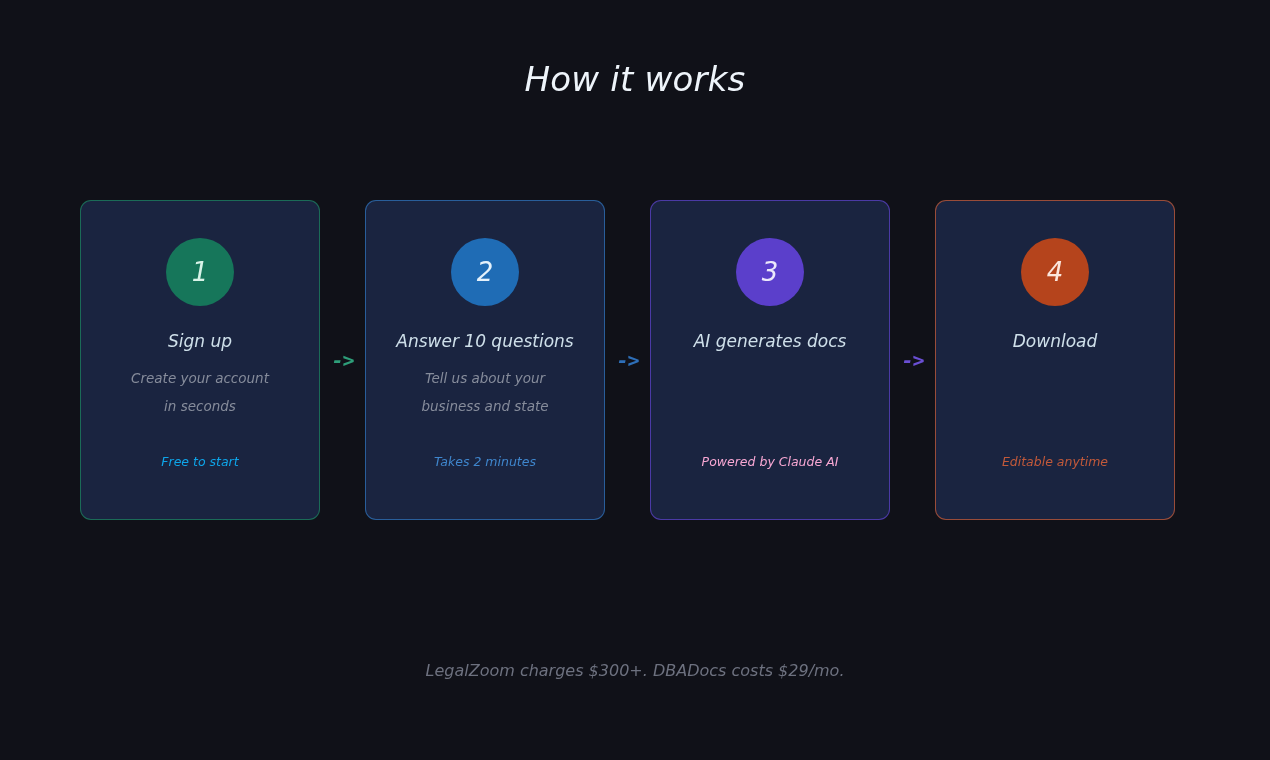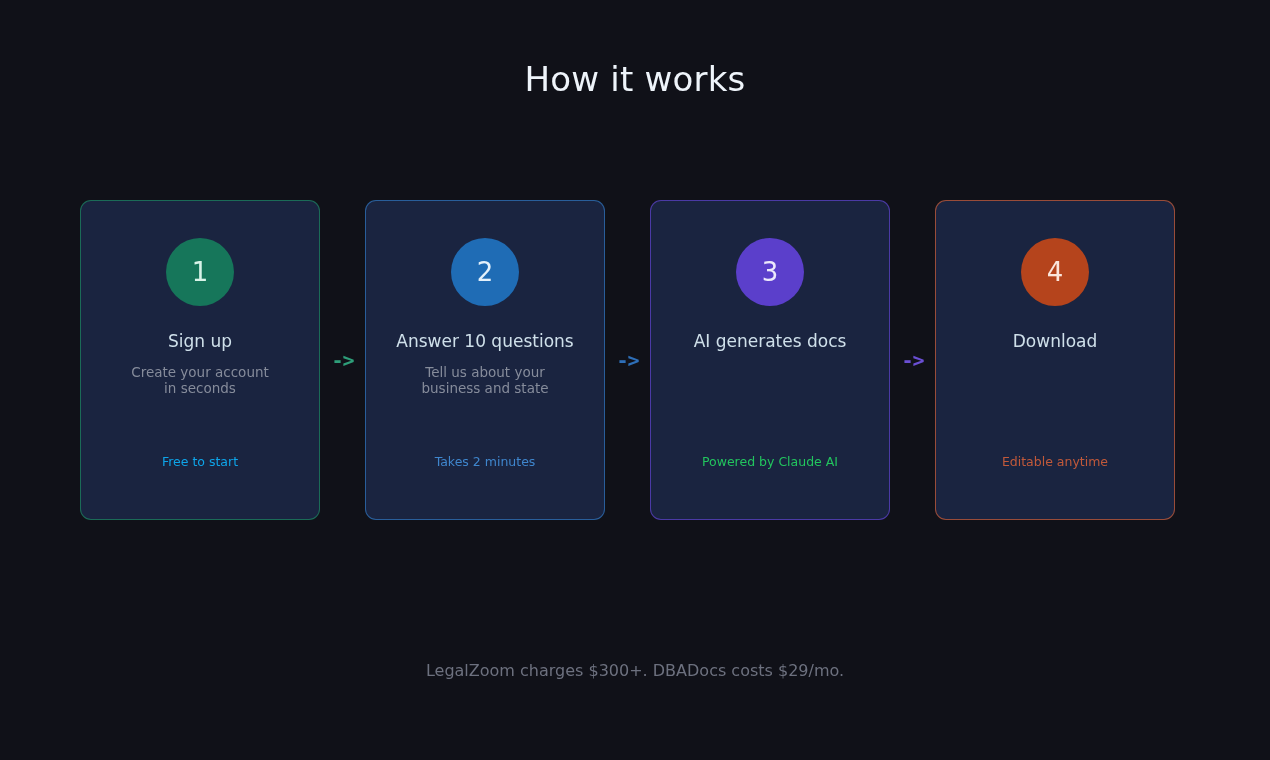--- a/index.html
+++ b/index.html
@@ -11,20 +11,21 @@
     height: 760px;
     background: #101118;
     font-family: "DejaVu Sans", "Liberation Sans", sans-serif;
     overflow: hidden;
   }
   .page {
     position: relative;
     width: 1270px;
     height: 573px;
     box-sizing: border-box;
+    font-style: italic;
   }
 
   
   .header {
     padding-top: 62px;
     text-align: center;
   }
   .page-title {
     font-size: 34px;
     font-weight: 400;
@@ -93,38 +94,38 @@
     font-size: 17px;
     line-height: 1;
     color: #cfe0ea;
     font-weight: 400;
     text-align: center;
     padding: 0 10px;
   }
   .step-desc {
     margin-top: 14px;
     font-size: 13.5px;
-    line-height: 16px;
+    line-height: 28px;
     color: #868c9b;
     text-align: center;
     padding: 0 16px;
     white-space: pre-line;
   }
   .step-note {
     position: absolute;
     bottom: 51px;
     left: 0;
     right: 0;
     text-align: center;
     font-size: 12.5px;
     line-height: 1;
   }
   .accent-green  .step-note { color: #0ea5e9; }
   .accent-blue   .step-note { color: #3f86cd; margin-top: 11px; }
-  .accent-purple .step-note { color: #22c55e; }
+  .accent-purple .step-note { color: #f9a8d4; }
   .accent-orange .step-note { color: #c1593a; }
 
   .step-arrow {
     flex: 0 0 auto;
     width: 45px;
     text-align: center;
     font-family: "DejaVu Sans Mono", "Liberation Mono", monospace;
     font-size: 20px;
     font-weight: 700;
     line-height: 1;

